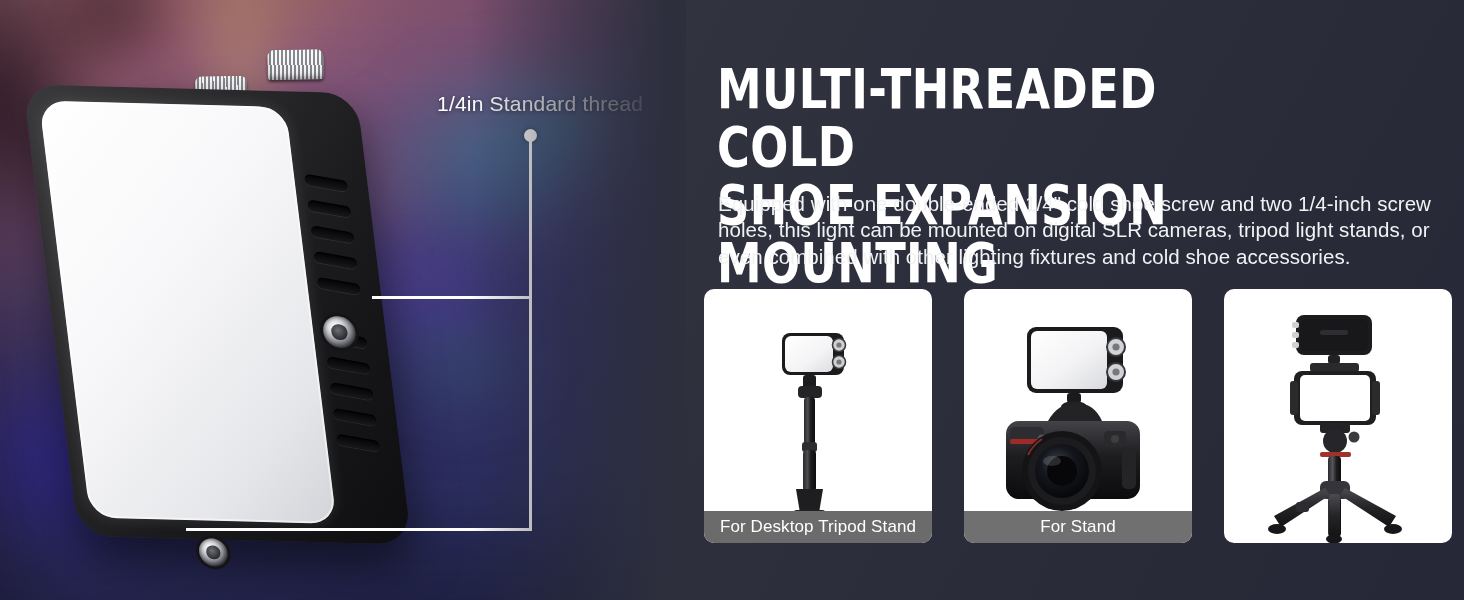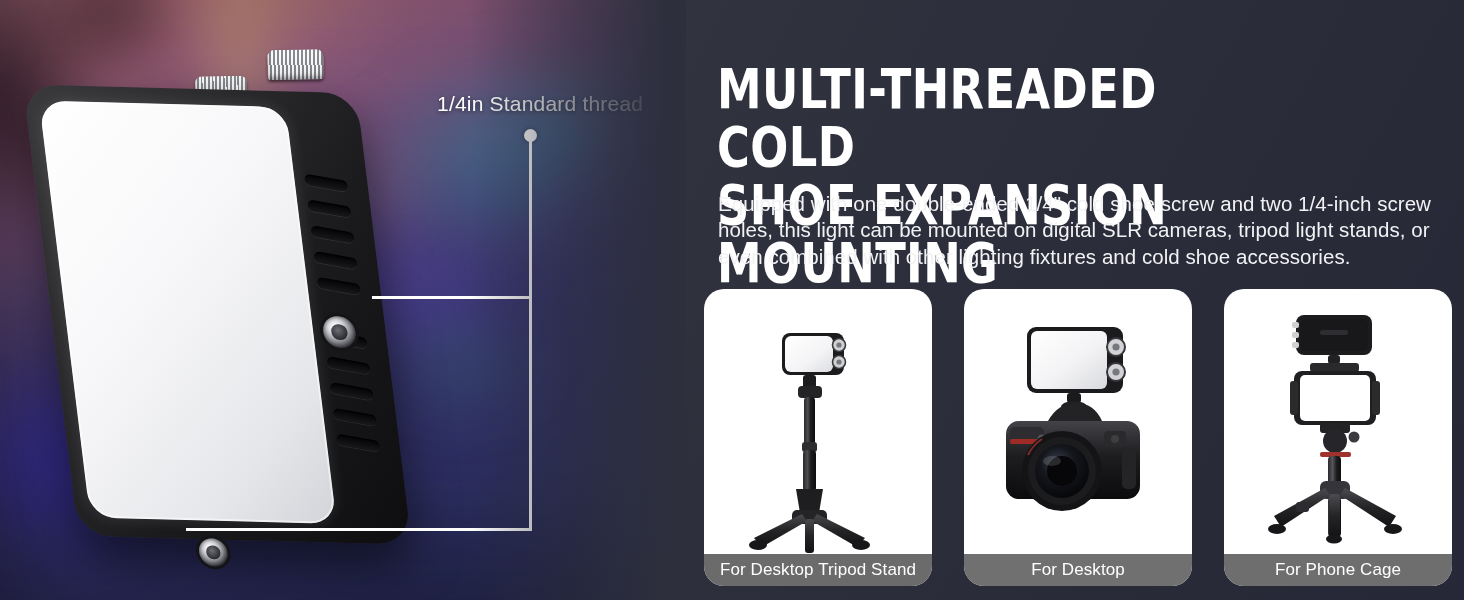--- a/index.html
+++ b/index.html
@@ -206,23 +206,23 @@
   
   .cards{
     position:absolute;
     left:18px; top:289px;
     width:748px; height:297px;
     display:flex;
     gap:32px;
   }
   .card{
     position:relative;
-    width:228px; height:297px;
+    width:228px; height:254px;
     background:#ffffff;
-    border-radius:20px;
+    border-radius:10px;
     overflow:hidden;
   }
   .card-art{
     position:absolute;
     inset:0;
   }
   .card-caption{
     position:absolute;
     left:0; right:0; bottom:0;
     height:32px;
@@ -391,21 +391,21 @@
 
             <circle cx="98" cy="182" r="40" fill="#141416"></circle>
             <circle cx="98" cy="182" r="34" fill="#1c1c1f"></circle>
             <circle cx="98" cy="182" r="27" fill="url(#lensG)"></circle>
             <circle cx="98" cy="182" r="15" fill="#07070a"></circle>
             <ellipse cx="88" cy="172" rx="9" ry="5" fill="rgba(255,255,255,.14)"></ellipse>
             <path d="M64 166 a40 40 0 0 1 14 -16" stroke="#7a2b2b" stroke-width="2" fill="none"></path>
             <rect x="158" y="160" width="14" height="40" rx="5" fill="#242427"></rect>
           </svg>
         </div>
-        <div class="card-caption">For Desktop</div>
+        <div class="card-caption">For Stand</div>
       </div>
 
       <div class="card">
         <div class="card-art">
           <svg viewBox="0 0 228 265" width="228" height="265" aria-hidden="true">
             <defs>
               <linearGradient id="leg3" x1="0" y1="0" x2="0" y2="1">
                 <stop offset="0" stop-color="#4b4b50"></stop>
                   <stop offset=".5" stop-color="#242427"></stop>
                   <stop offset="1" stop-color="#121214"></stop>
@@ -444,18 +444,17 @@
 
             <path d="M106 206 L57 238 l-7 -11 L101 199 z" fill="url(#leg3)"></path>
             <path d="M116 206 L165 238 l7 -11 L121 199 z" fill="url(#leg3)"></path>
             <rect x="105" y="205" width="11" height="44" rx="3" fill="url(#leg3)"></rect>
             <rect x="72" y="213" width="13" height="10" rx="3" fill="#2c2c30"></rect>
             <ellipse cx="53" cy="240" rx="9" ry="5" fill="#17171a"></ellipse>
             <ellipse cx="169" cy="240" rx="9" ry="5" fill="#17171a"></ellipse>
             <ellipse cx="110" cy="250" rx="8" ry="4.5" fill="#17171a"></ellipse>
           </svg>
         </div>
-        <div class="card-caption">For Phone Cage</div>
       </div>
 
     </div>
   </div>
 </div>
 
 </body></html>

